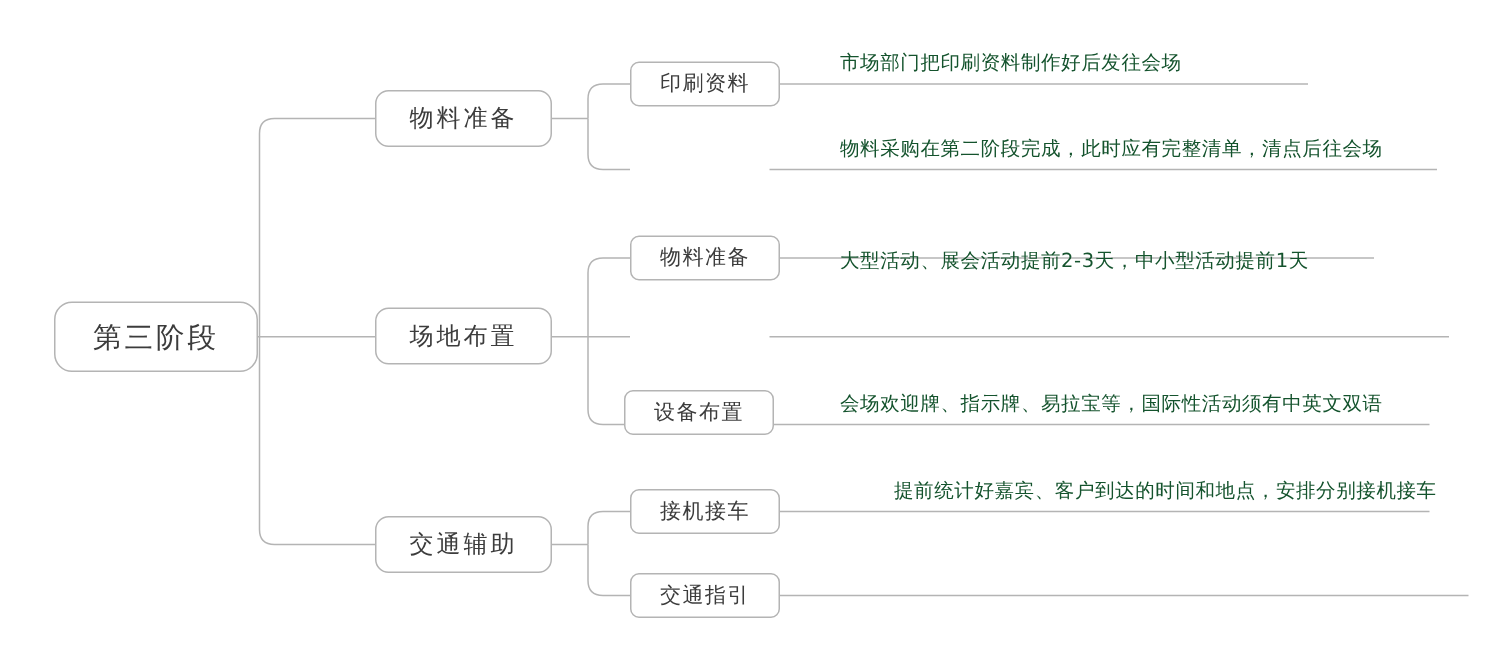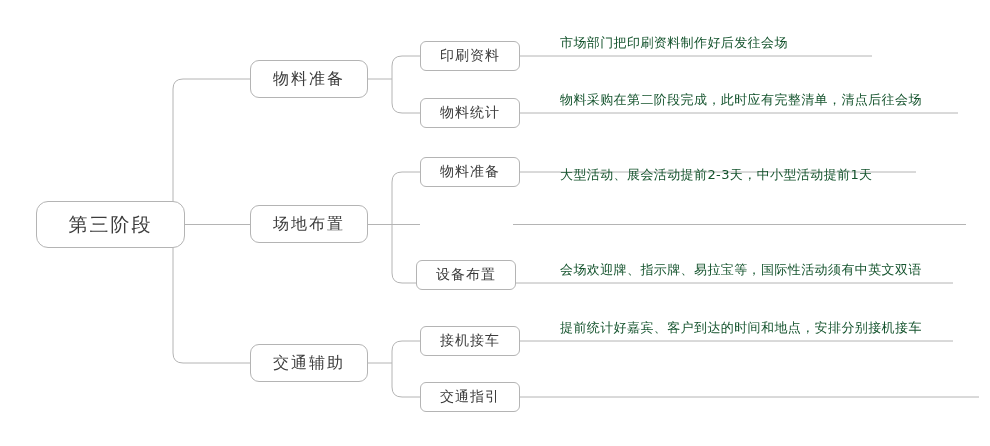--- a/index.html
+++ b/index.html
@@ -53,21 +53,21 @@
     align-items: center;
     justify-content: center;
     color: #3c3c3c;
     white-space: nowrap;
     letter-spacing: 1px;
   }
 
   .node-root {
     left: 36px;
     top: 201px;
-    width: 149px;
+    width: 136px;
     height: 47px;
     border-radius: 12px;
     font-size: 19px;
     letter-spacing: 2px;
   }
 
   .node-branch {
     width: 118px;
     height: 38px;
     border-radius: 9px;
@@ -102,21 +102,21 @@
     color: #14532d;
     white-space: nowrap;
     letter-spacing: 0.4px;
     line-height: 16px;
   }
   .desc-0 { top: 35px; }
   .desc-1 { top: 92px; }
   .desc-2 { top: 167px; }
   .desc-3 { top: 206px; }
   .desc-4 { top: 262px; }
-  .desc-5 { top: 320px; }
+  .desc-5 { top: 320px; margin-left: 36px; }
   .desc-6 { top: 376px; }
 </style>
 </head>
 <body>
 
 <div id="mindmap">
 
   <svg class="connectors" viewBox="0 0 990 446" width="990" height="446">
 
     <line x1="165" y1="224.5" x2="173" y2="224.5"></line>
@@ -149,21 +149,20 @@
     <line x1="513" y1="397" x2="979" y2="397"></line>
   </svg>
 
   <div class="node node-root">第三阶段</div>
 
   <div class="node node-branch branch-0">物料准备</div>
   <div class="node node-branch branch-1">场地布置</div>
   <div class="node node-branch branch-2">交通辅助</div>
 
   <div class="node node-leaf leaf-0">印刷资料</div>
-  <div class="node node-leaf leaf-1">物料统计</div>
   <div class="node node-leaf leaf-2">物料准备</div>
   <div class="node node-leaf leaf-3">设备布置</div>
   <div class="node node-leaf leaf-5">接机接车</div>
   <div class="node node-leaf leaf-6">交通指引</div>
 
   <div class="desc desc-0">市场部门把印刷资料制作好后发往会场</div>
   <div class="desc desc-1">物料采购在第二阶段完成，此时应有完整清单，清点后往会场</div>
   <div class="desc desc-2">大型活动、展会活动提前2-3天，中小型活动提前1天</div>
   <div class="desc desc-4">会场欢迎牌、指示牌、易拉宝等，国际性活动须有中英文双语</div>
   <div class="desc desc-5">提前统计好嘉宾、客户到达的时间和地点，安排分别接机接车</div>

